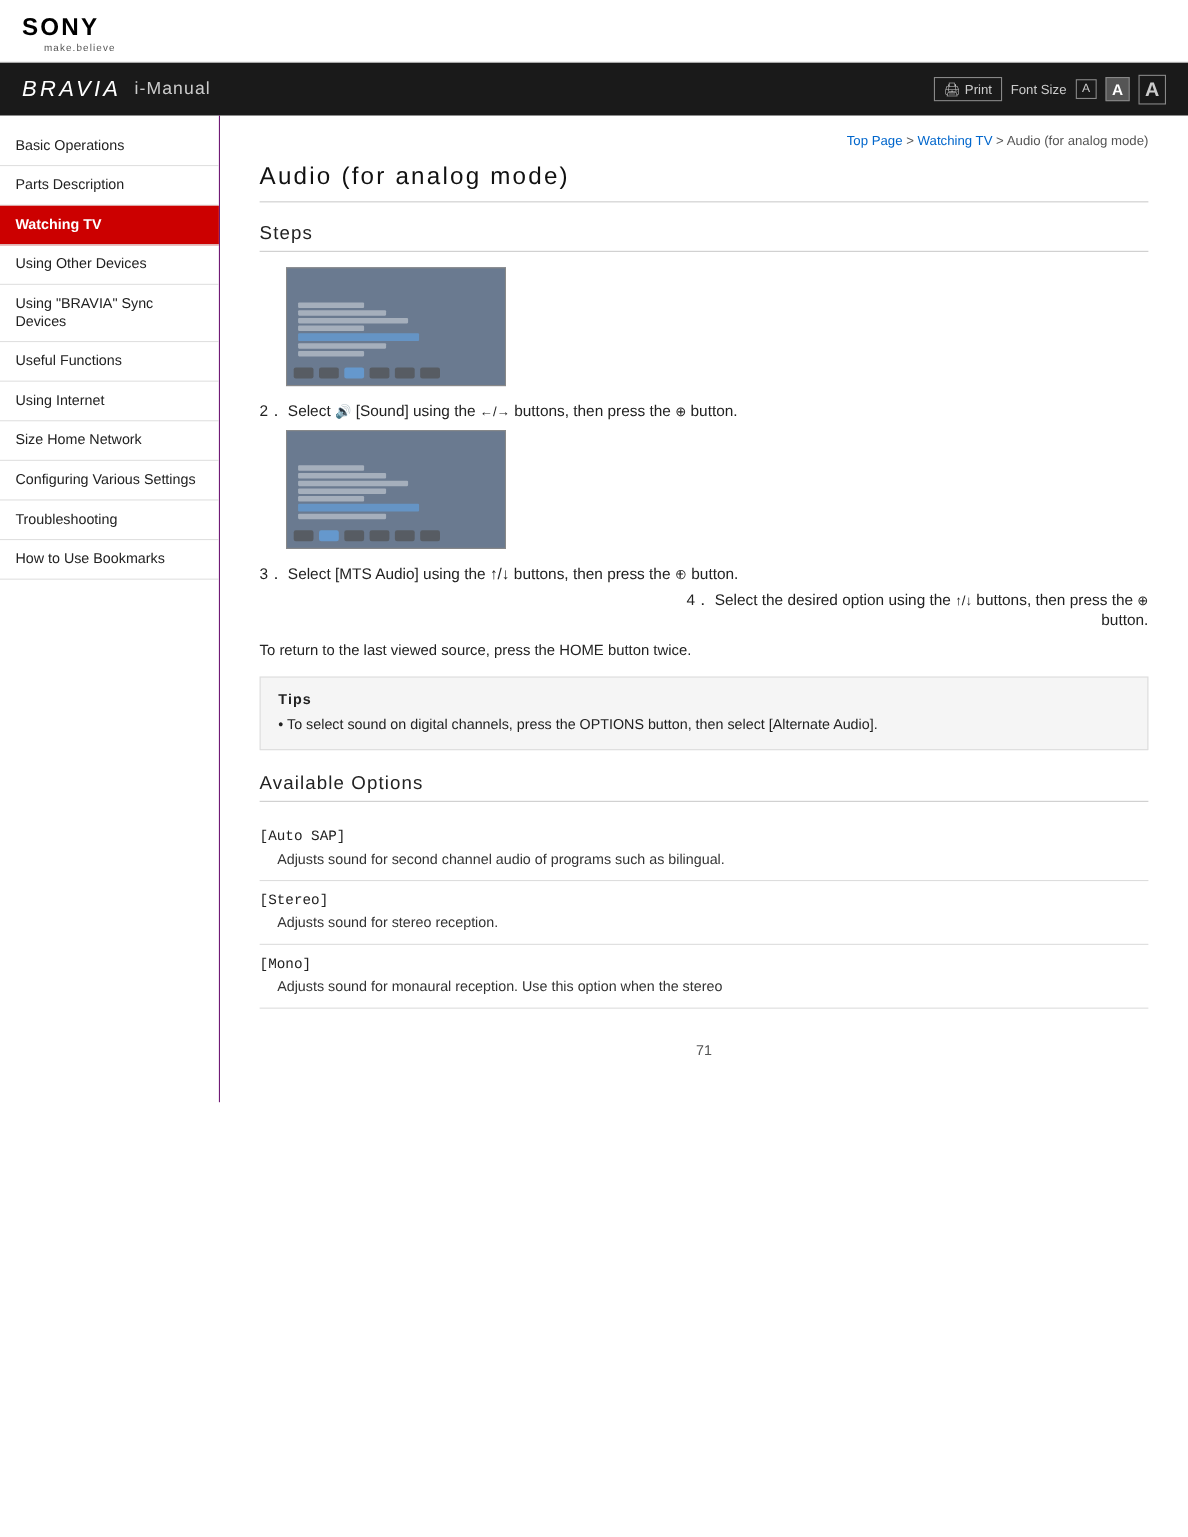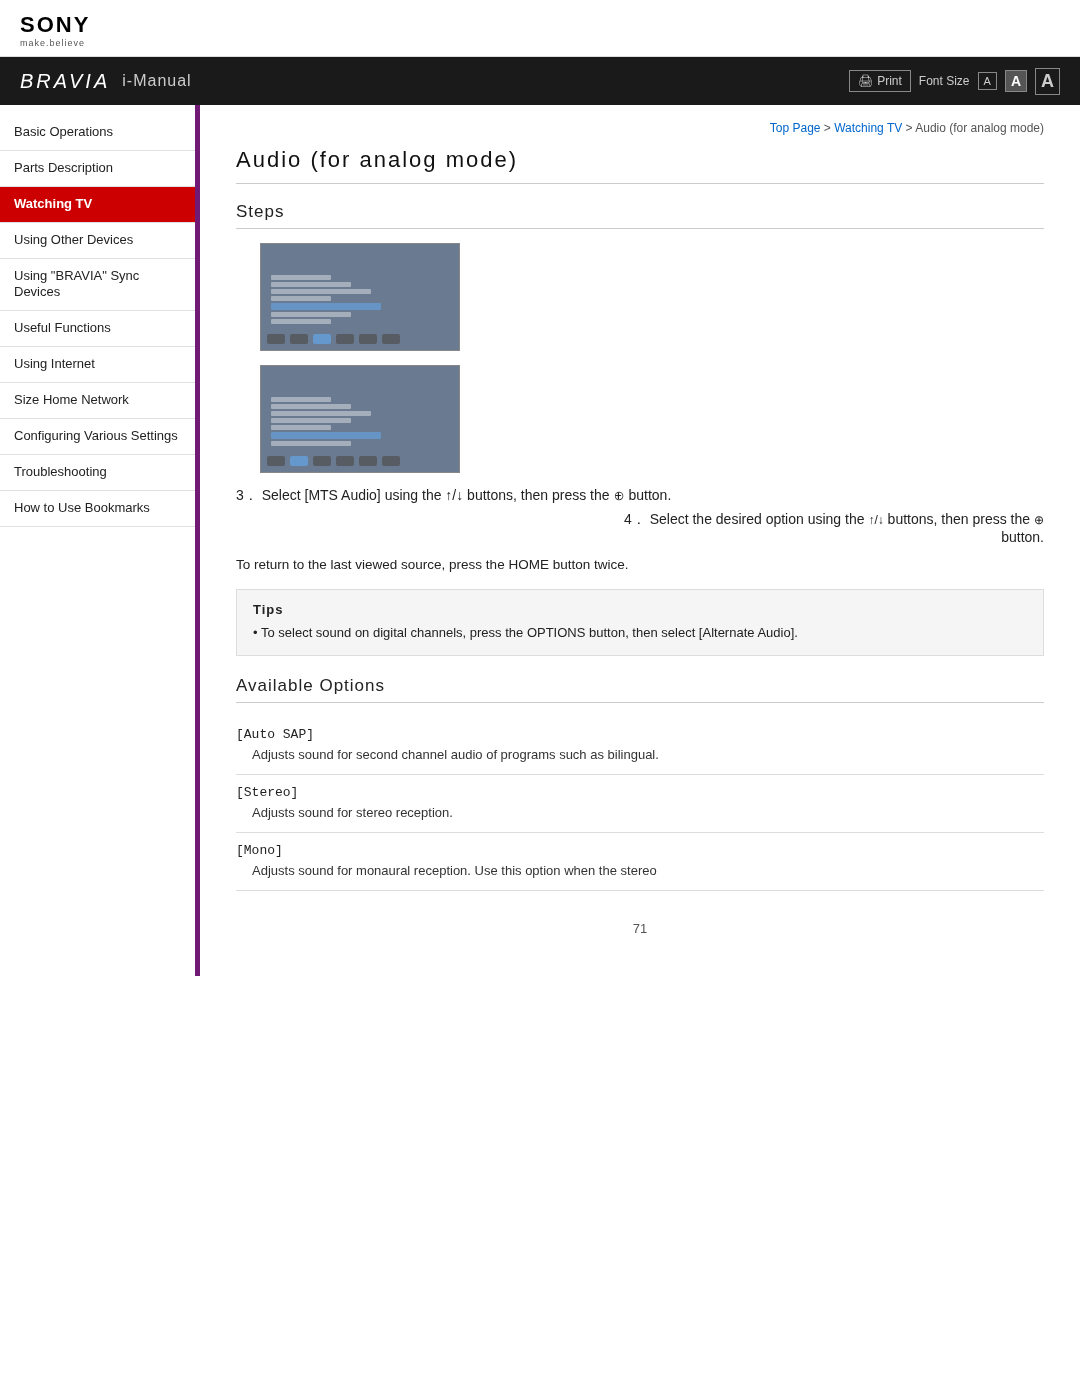--- a/index.html
+++ b/index.html
@@ -25,20 +25,21 @@
     .sony-logo .sony-text {
       font-size: 22px;
       font-weight: 900;
       letter-spacing: 2px;
       color: #000;
     }
     .sony-logo .tagline {
       font-size: 9px;
       color: #555;
       letter-spacing: 1px;
+      margin-left: 20px;
     }
 
     
     .toolbar {
       background: #1a1a1a;
       display: flex;
       align-items: center;
       padding: 0 20px;
       height: 48px;
     }
@@ -97,21 +98,21 @@
     
     .main-layout {
       display: flex;
       width: 100%;
     }
 
     
     .sidebar {
       width: 200px;
       min-width: 200px;
-      border-right: 5px solid #701a75;
+      border-right: 1px solid #701a75;
       padding: 10px 0;
     }
     .sidebar-item {
       padding: 9px 14px;
       font-size: 13px;
       border-bottom: 1px solid #e0e0e0;
       cursor: pointer;
       color: #222;
       line-height: 1.3;
     }
@@ -357,20 +358,24 @@
       <div class="btn-row">
         <div class="nav-btn"></div>
         <div class="nav-btn"></div>
         <div class="nav-btn active"></div>
         <div class="nav-btn"></div>
         <div class="nav-btn"></div>
         <div class="nav-btn"></div>
       </div>
     </div>
 
+    <div style="margin-bottom:4px;">
+      <span class="step-num">2．</span>
+      <span style="font-size:14px;">Select <span style="font-size:12px;">🔊</span> [Sound] using the <span style="font-size:12px;">←/→</span> buttons, then press the <span style="font-size:12px;">⊕</span> button.</span>
+    </div>
 
     <div class="screen-mockup" style="margin-left:24px;">
       <div class="menu-lines">
         <div class="menu-line short"></div>
         <div class="menu-line medium"></div>
         <div class="menu-line long"></div>
         <div class="menu-line medium"></div>
         <div class="menu-line short"></div>
         <div class="highlight-line"></div>
         <div class="menu-line medium"></div>

